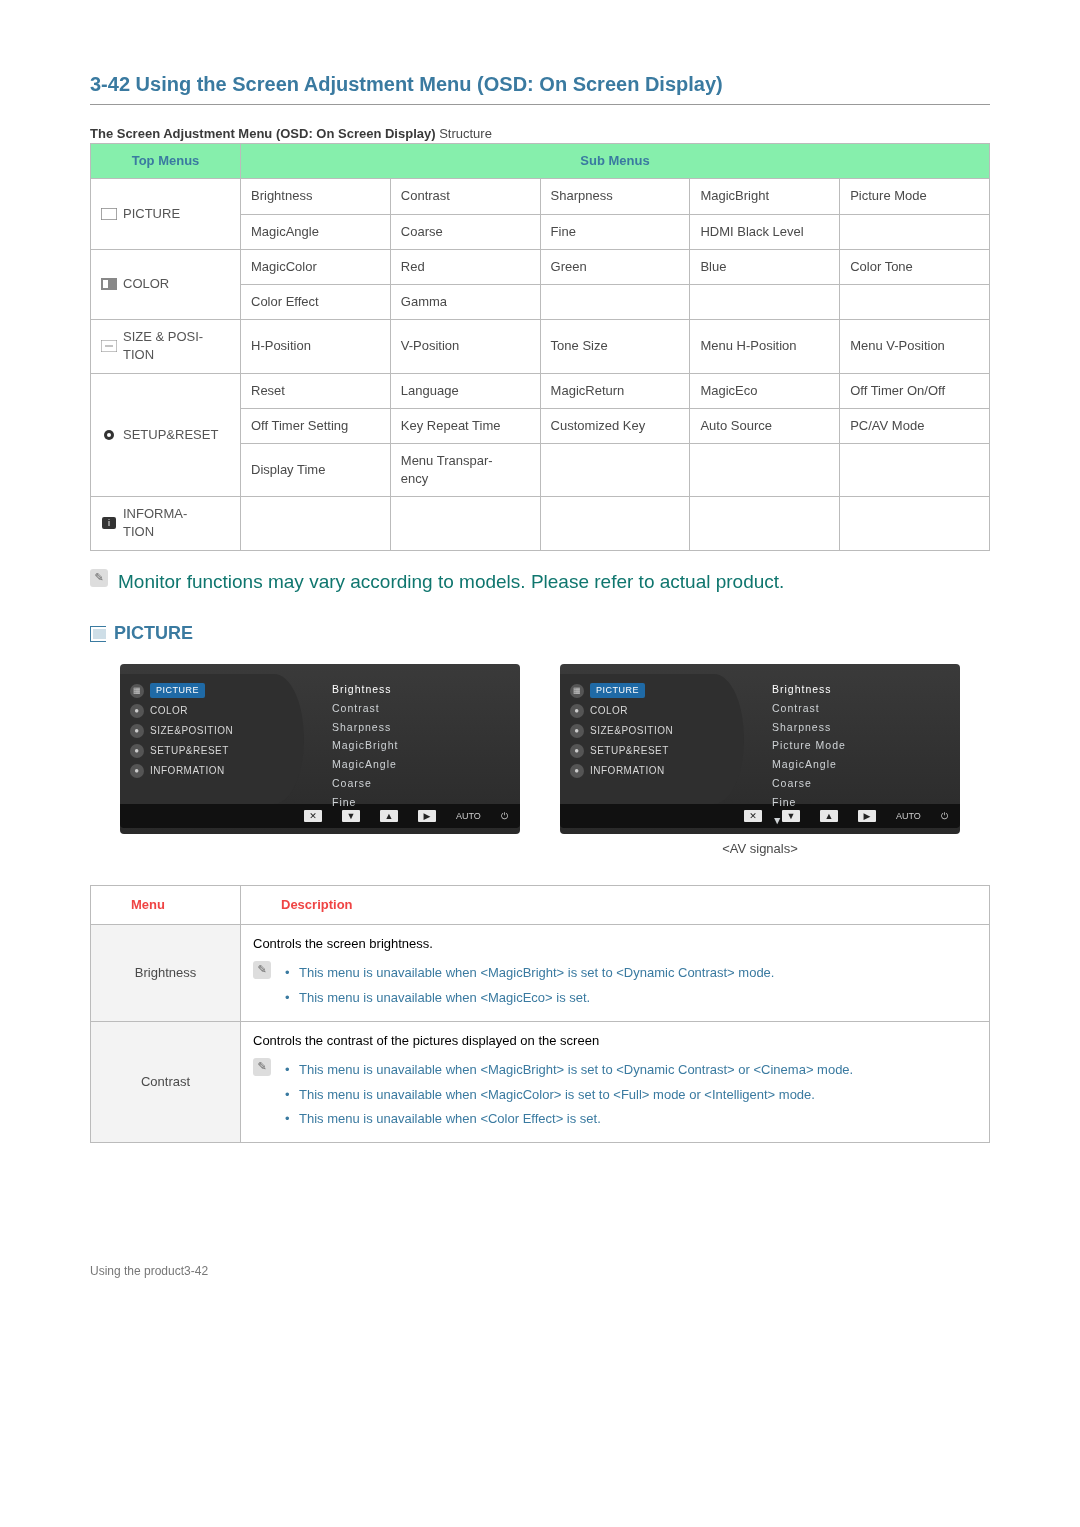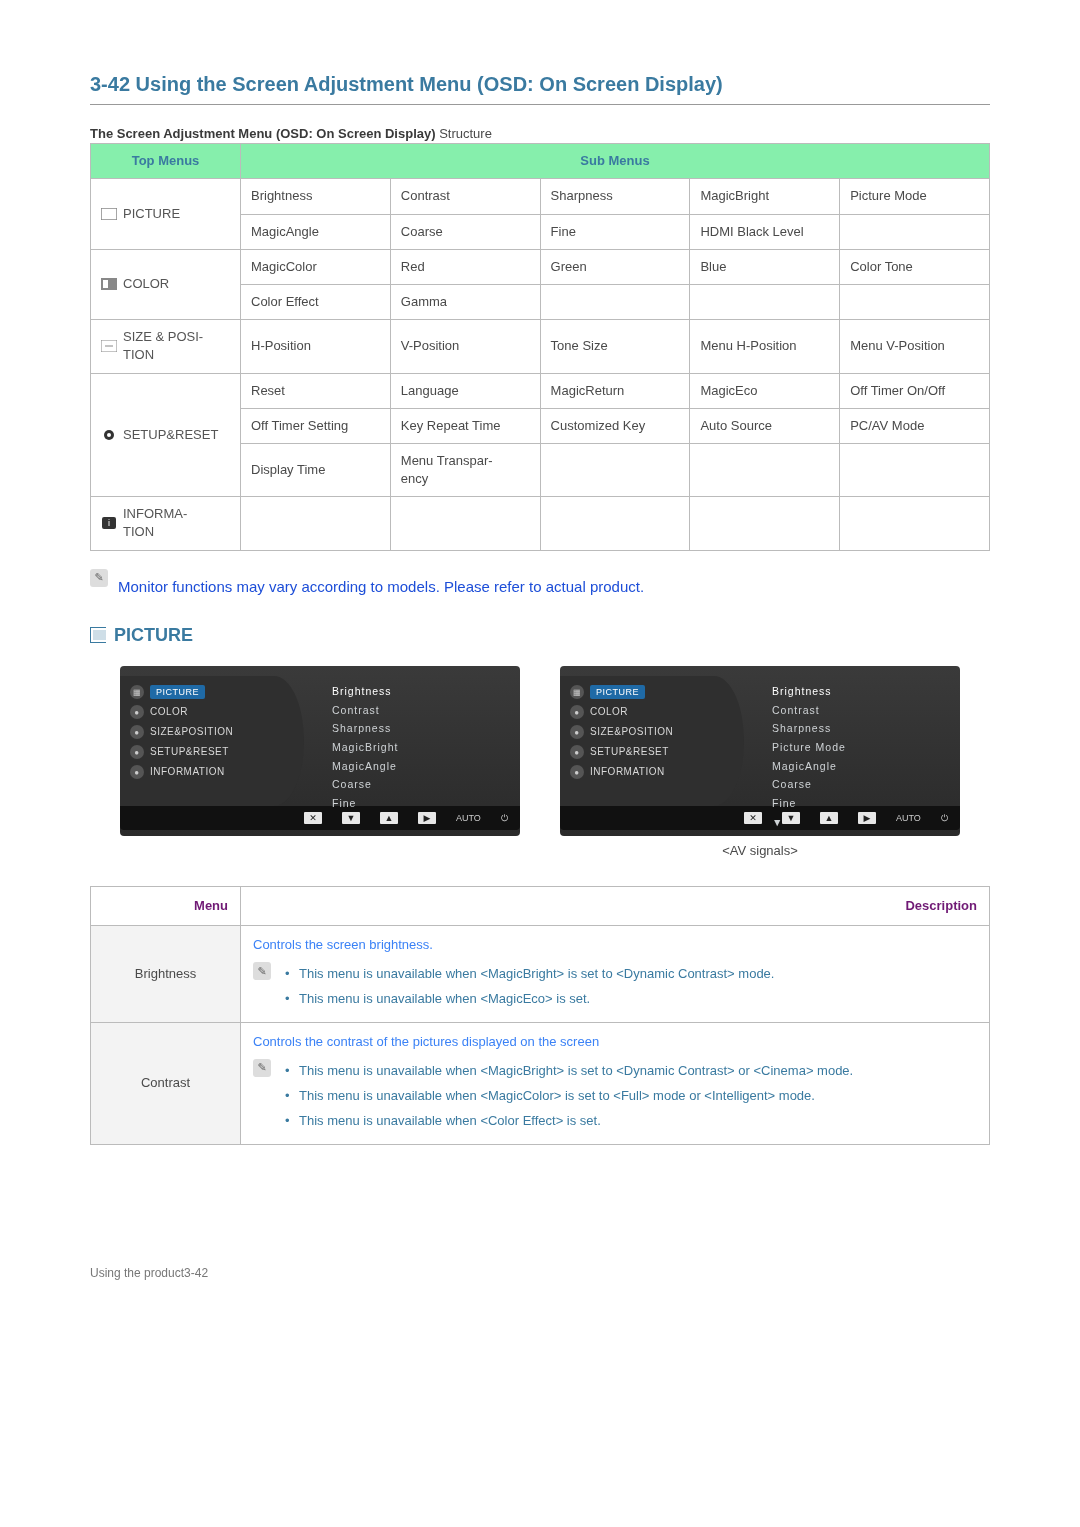--- a/index.html
+++ b/index.html
@@ -49,21 +49,21 @@
     width: 16px; height: 14px;
     align-items: center; justify-content: center;
   }
   .note-row { display: flex; gap: 10px; align-items: flex-start; margin: 10px 0 26px 0; }
   .note-icon {
     width: 18px; height: 18px; flex: 0 0 18px;
     background: #ddd; border-radius: 3px;
     display:flex;align-items:center;justify-content:center;
     color:#666;font-size:11px;
   }
-  .note-text { color: #1d4ed8; font-size: 15px; margin-top: 7px; }
+  .note-text { color: #0f766e; font-size: 19px; }
   .section-header { display:flex; align-items:center; gap:8px; margin-bottom:18px; }
   .section-header .lbl { color:#3a7aa0; font-weight:bold; font-size:18px; }
 
   .osd-row { display:flex; gap:40px; justify-content:flex-start; padding-left:30px; margin-bottom:26px; }
   .osd-col { width: 400px; text-align:center; }
   .osd-box {
     background: linear-gradient(#3a3a3a,#2a2a2a);
     border-radius:4px;
     padding:10px 0 0 0;
     color:#ddd;
@@ -101,23 +101,23 @@
     width:100%;
     border-collapse:collapse;
     table-layout:fixed;
   }
   table.desc th, table.desc td {
     border:1px solid #bbb;
     padding:10px 12px;
     font-size:13px;
     vertical-align:middle;
   }
-  table.desc th { color:#701a75; text-align:right; font-weight:bold;padding-left:40px; }
+  table.desc th { color:#ef4444; text-align:left; font-weight:bold;padding-left:40px; }
   table.desc td.menu-name { text-align:center; background:#f3f3f3; width:150px; color:#4a4a4a; }
-  .desc-block .lead { color:#3b82f6; margin-bottom:8px; }
+  .desc-block .lead { color:#000000; margin-bottom:8px; }
   .desc-notes { display:flex; gap:10px; align-items:flex-start; }
   .desc-notes ul { list-style:none; padding-left:4px; }
   .desc-notes li { color:#3a7aa0; font-size:13px; padding:2px 0 2px 14px; position:relative; line-height:1.6;}
   .desc-notes li::before { content:"•"; position:absolute; left:0; color:#3a7aa0;}
   .footer { display:flex; justify-content:flex-start; margin-top:120px; font-size:12px; color:#777; }
 </style>
 </head>
 <body>
 
 <div class="page-title">3-42  Using the Screen Adjustment Menu (OSD: On Screen Display)</div>

